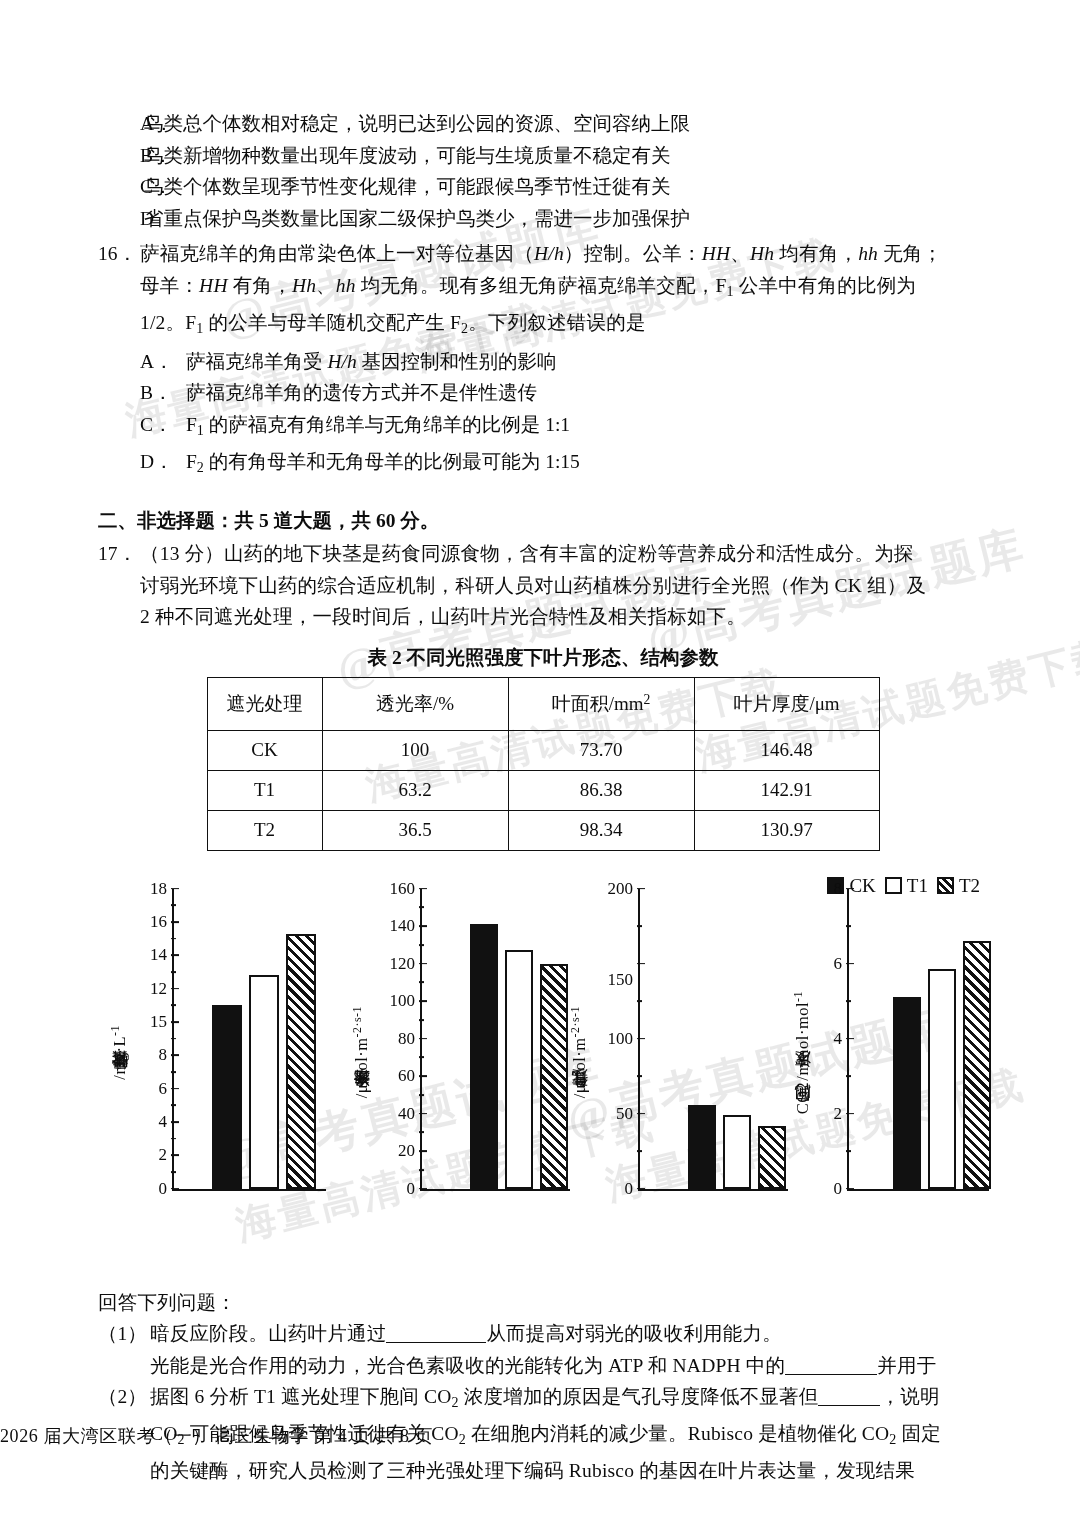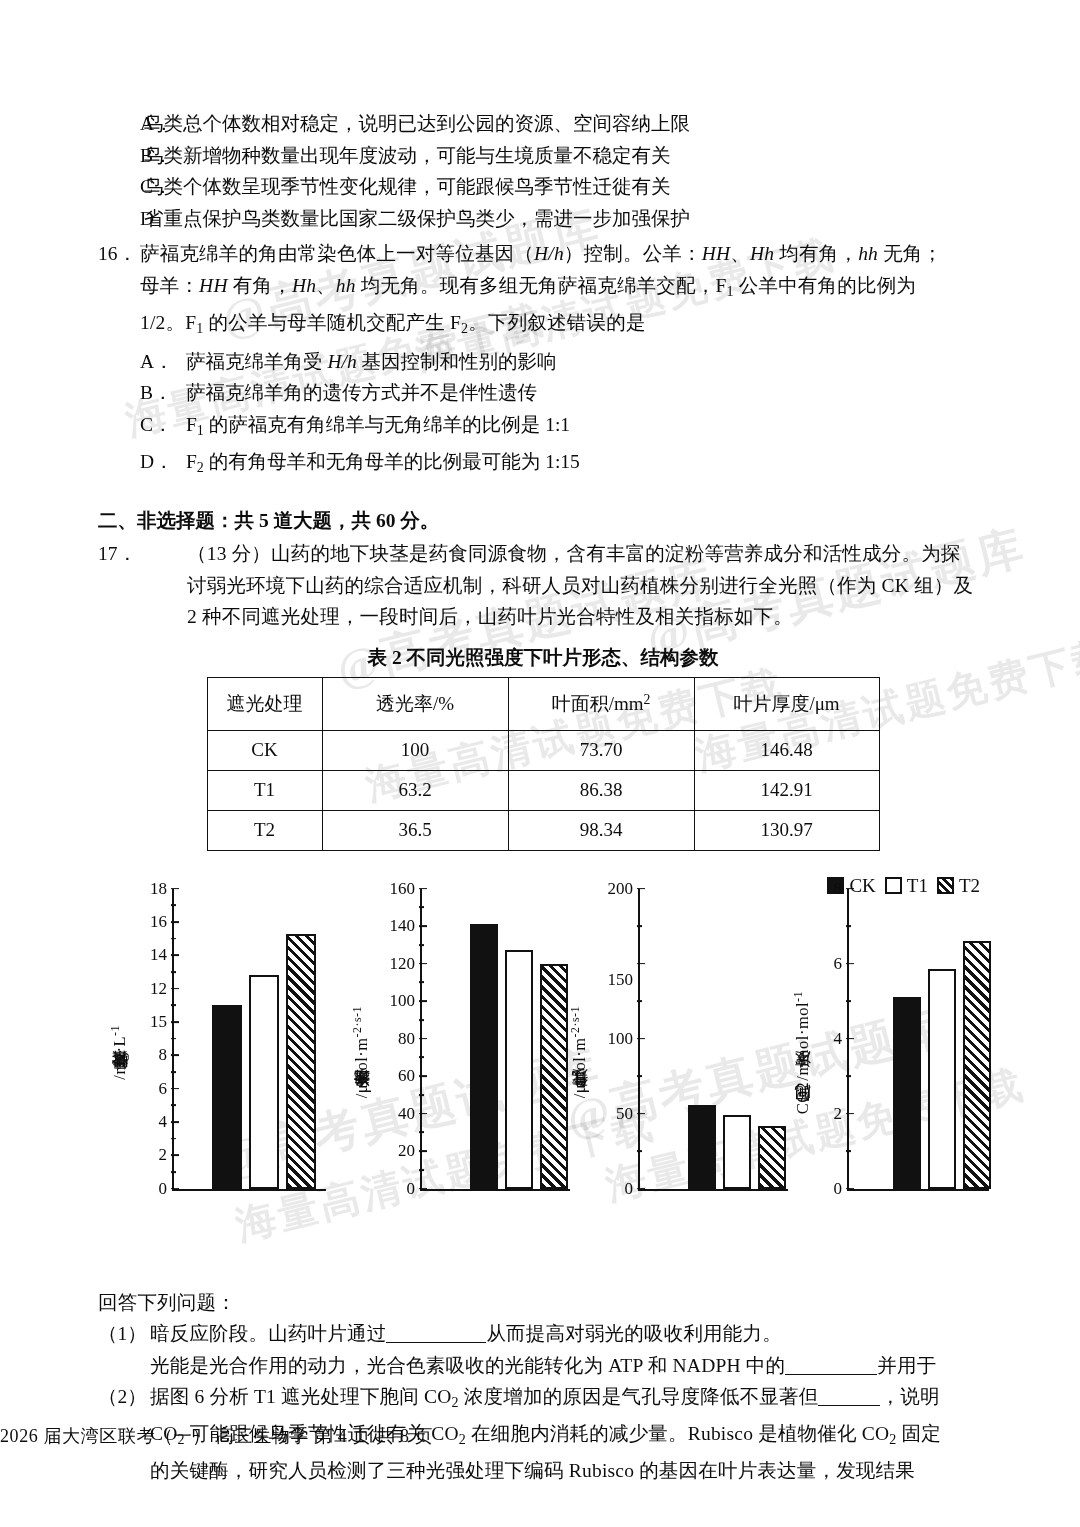--- a/index.html
+++ b/index.html
@@ -308,21 +308,21 @@
           <span class="lbl" style="padding-left:0;">D．</span>
           <span class="txt"><span>F</span><sub>2</sub><span> 的有角母羊和无角母羊的比例最可能为 1:15</span></span>
         </div>
       </div>
     </div>
 
     <div class="gap-md"></div>
 
     <div class="sect-head">二、非选择题：共 5 道大题，共 60 分。</div>
 
-    <div class="qrow" style="margin-top:2px;gap:47px;">
+    <div class="qrow" style="margin-top:2px;">
       <div class="qnum">17．</div>
       <div class="qbody">
         <div class="line">（13 分）山药的地下块茎是药食同源食物，含有丰富的淀粉等营养成分和活性成分。为探</div>
         <div class="line">讨弱光环境下山药的综合适应机制，科研人员对山药植株分别进行全光照（作为 CK 组）及</div>
         <div class="line">2 种不同遮光处理，一段时间后，山药叶片光合特性及相关指标如下。</div>
       </div>
     </div>
 
     <div class="gap-sm"></div>
 

